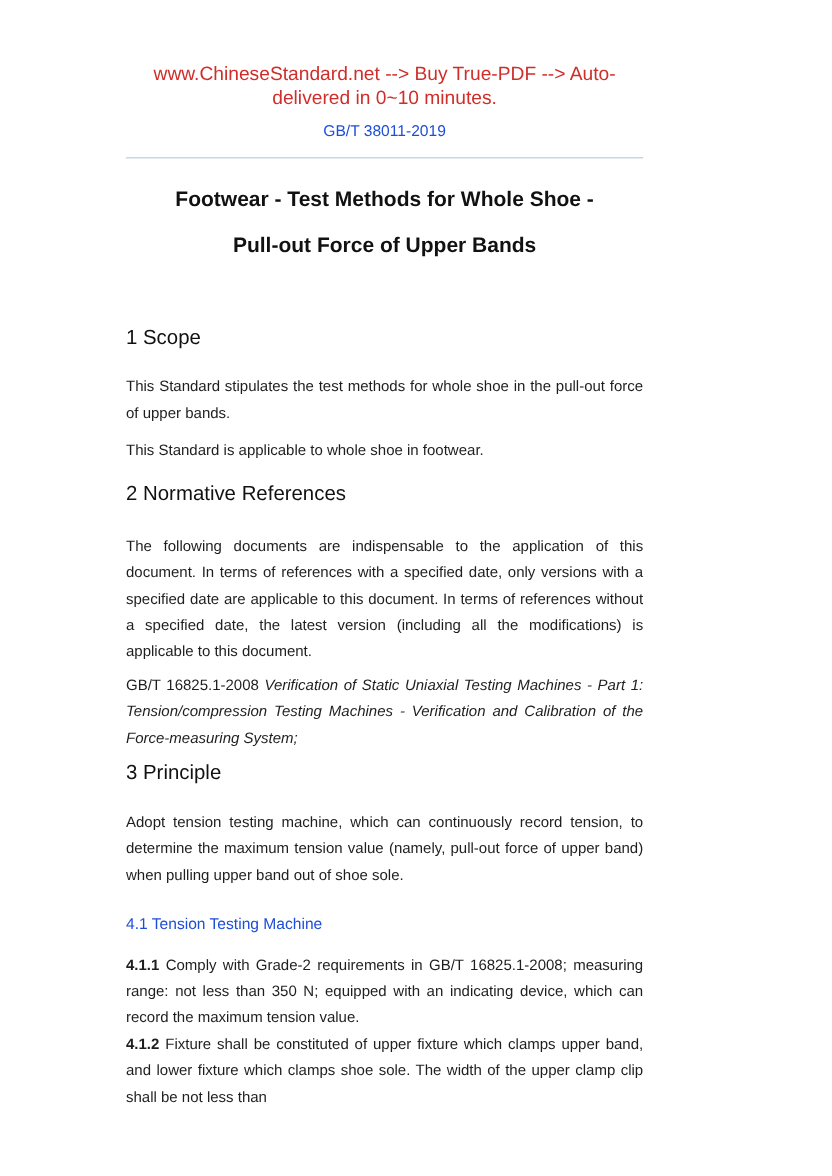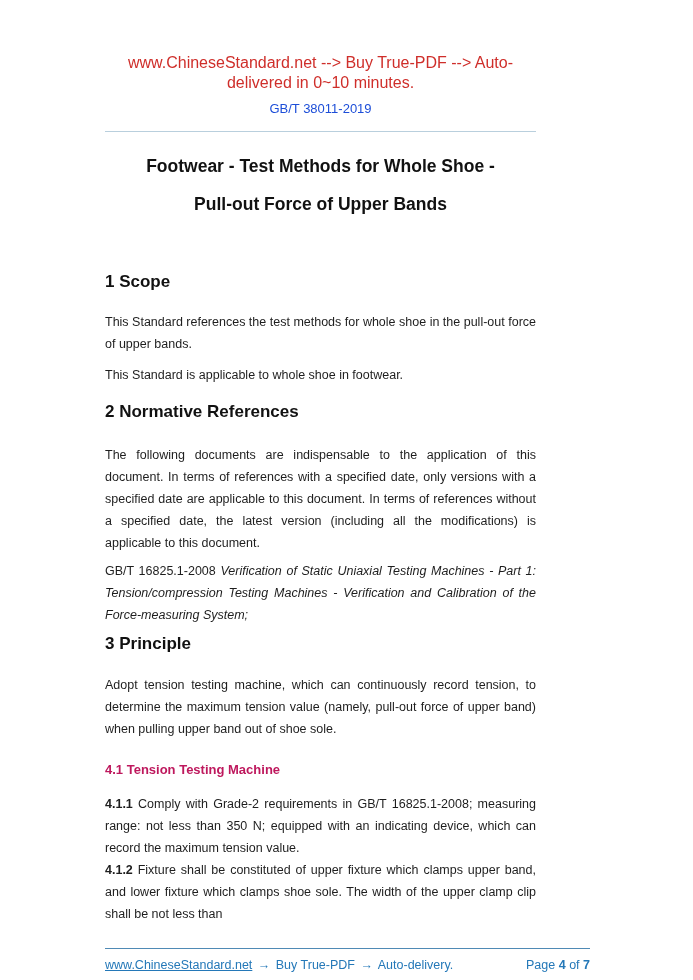--- a/index.html
+++ b/index.html
@@ -44,21 +44,21 @@
     font-size: 17.5px;
     font-weight: bold;
     line-height: 24px;
     color: #111111;
   }
   .doc-title.l1 { margin-top: 22px; }
   .doc-title.l2 { margin-top: 14px; }
 
   h2.sec {
     font-size: 17px;
-    font-weight: bold;
+    font-weight: normal;
     line-height: 24px;
     color: #111111;
   }
   .sec-scope       { margin-top: 54px; }
   .sec-normative   { margin-top: 14px; }
   .sec-principle   { margin-top: 6px; }
   .sec-instruments { margin-top: 11px; }
 
   p.body {
     font-size: 12.5px;
@@ -69,23 +69,23 @@
   .p-scope-2     { margin-top: 9px; }
   .p-norm-intro  { margin-top: 20px; }
   .p-ref         { margin-top: 6px; }
   .p-principle   { margin-top: 18px; }
   .p-411         { margin-top: 13px; }
   .p-412         { margin-top: 0px; }
 
   .subsec {
     margin-top: 20px;
     font-size: 13px;
-    font-weight: bold;
+    font-weight: normal;
     line-height: 20px;
-    color: #be185d;
+    color: #1d4ed8;
   }
   .run-in { font-weight: bold; }
   .ref-title { font-style: italic; }
 
   .footer {
     position: absolute;
     top: 904px;
     left: 105px;
     width: 485px;
     border-top: 1px solid #4f8ab5;
@@ -114,21 +114,21 @@
 
     <div class="std-number">GB/T 38011-2019</div>
 
     <hr class="header-rule">
 
     <div class="doc-title l1">Footwear - Test Methods for Whole Shoe -</div>
     <div class="doc-title l2">Pull-out Force of Upper Bands</div>
 
     <h2 class="sec sec-scope">1 Scope</h2>
 
-    <p class="body p-scope-1">This Standard references the test methods for whole shoe in the pull-out force of upper bands.</p>
+    <p class="body p-scope-1">This Standard stipulates the test methods for whole shoe in the pull-out force of upper bands.</p>
 
     <p class="body p-scope-2">This Standard is applicable to whole shoe in footwear.</p>
 
     <h2 class="sec sec-normative">2 Normative References</h2>
 
     <p class="body p-norm-intro">The following documents are indispensable to the application of this document. In terms of references with a specified date, only versions with a specified date are applicable to this document. In terms of references without a specified date, the latest version (including all the modifications) is applicable to this document.</p>
 
     <p class="body p-ref"><span>GB/T 16825.1-2008</span> <span class="ref-title">Verification of Static Uniaxial Testing Machines - Part 1: Tension/compression Testing Machines - Verification and Calibration of the Force-measuring System;</span></p>
 
 
@@ -138,28 +138,13 @@
 
 
     <div class="subsec">4.1 Tension Testing Machine</div>
 
     <p class="body p-411"><span class="run-in">4.1.1</span> <span>Comply with Grade-2 requirements in GB/T 16825.1-2008; measuring range: not less than 350 N; equipped with an indicating device, which can record the maximum tension value.</span></p>
 
     <p class="body p-412"><span class="run-in">4.1.2</span> <span>Fixture shall be constituted of upper fixture which clamps upper band, and lower fixture which clamps shoe sole. The width of the upper clamp clip shall be not less than</span></p>
 
   </div>
 
-  <div class="footer">
-    <span>
-      <a href="#">www.ChineseStandard.net</a>
-      <span class="arrow">→</span>
-      <span>Buy True-PDF</span>
-      <span class="arrow">→</span>
-      <span>Auto-delivery.</span>
-    </span>
-    <span>
-      <span>Page</span>
-      <span class="bold">4</span>
-      <span>of</span>
-      <span class="bold">7</span>
-    </span>
-  </div>
 </div>
 
 </body></html>

